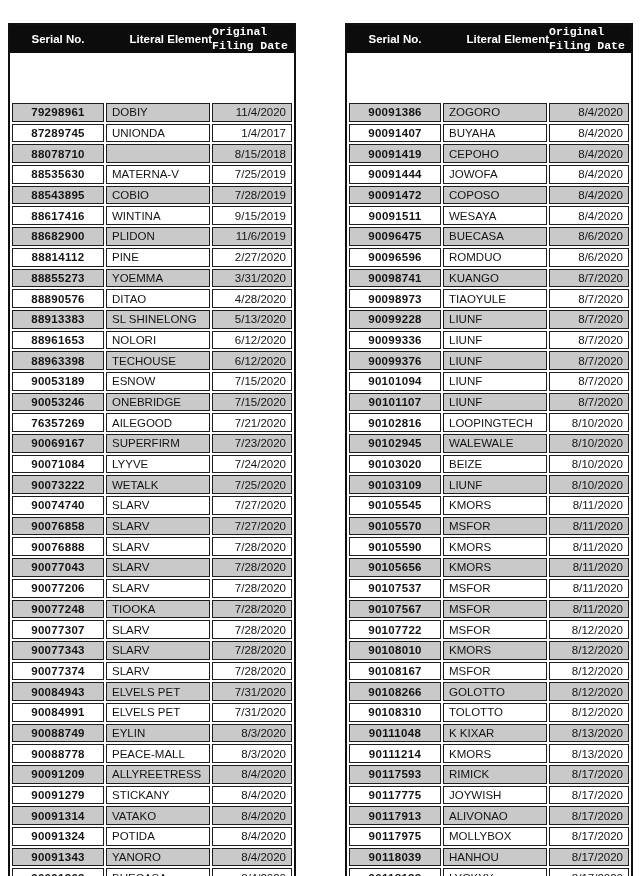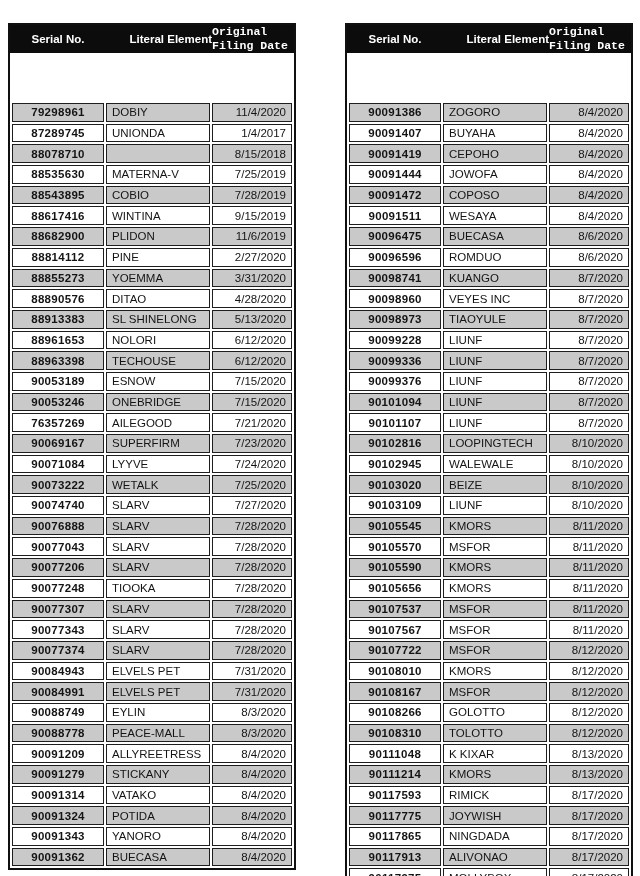--- a/index.html
+++ b/index.html
@@ -161,20 +161,25 @@
           <td class="c-serial">90073222</td>
           <td class="c-literal">WETALK</td>
           <td class="c-date">7/25/2020</td>
         </tr>
           <tr>
           <td class="c-serial">90074740</td>
           <td class="c-literal">SLARV</td>
           <td class="c-date">7/27/2020</td>
         </tr>
           <tr>
+          <td class="c-serial">90076858</td>
+          <td class="c-literal">SLARV</td>
+          <td class="c-date">7/27/2020</td>
+        </tr>
+          <tr>
           <td class="c-serial">90076888</td>
           <td class="c-literal">SLARV</td>
           <td class="c-date">7/28/2020</td>
         </tr>
           <tr>
           <td class="c-serial">90077043</td>
           <td class="c-literal">SLARV</td>
           <td class="c-date">7/28/2020</td>
         </tr>
           <tr>
@@ -309,25 +314,20 @@
           <td class="c-serial">90096596</td>
           <td class="c-literal">ROMDUO</td>
           <td class="c-date">8/6/2020</td>
         </tr>
           <tr>
           <td class="c-serial">90098741</td>
           <td class="c-literal">KUANGO</td>
           <td class="c-date">8/7/2020</td>
         </tr>
           <tr>
-          <td class="c-serial">90098960</td>
-          <td class="c-literal">VEYES INC</td>
-          <td class="c-date">8/7/2020</td>
-        </tr>
-          <tr>
           <td class="c-serial">90098973</td>
           <td class="c-literal">TIAOYULE</td>
           <td class="c-date">8/7/2020</td>
         </tr>
           <tr>
           <td class="c-serial">90099228</td>
           <td class="c-literal">LIUNF</td>
           <td class="c-date">8/7/2020</td>
         </tr>
           <tr>
@@ -439,25 +439,20 @@
           <td class="c-serial">90117593</td>
           <td class="c-literal">RIMICK</td>
           <td class="c-date">8/17/2020</td>
         </tr>
           <tr>
           <td class="c-serial">90117775</td>
           <td class="c-literal">JOYWISH</td>
           <td class="c-date">8/17/2020</td>
         </tr>
           <tr>
-          <td class="c-serial">90117865</td>
-          <td class="c-literal">NINGDADA</td>
-          <td class="c-date">8/17/2020</td>
-        </tr>
-          <tr>
           <td class="c-serial">90117913</td>
           <td class="c-literal">ALIVONAO</td>
           <td class="c-date">8/17/2020</td>
         </tr>
           <tr>
           <td class="c-serial">90117975</td>
           <td class="c-literal">MOLLYBOX</td>
           <td class="c-date">8/17/2020</td>
         </tr>
           <tr>

